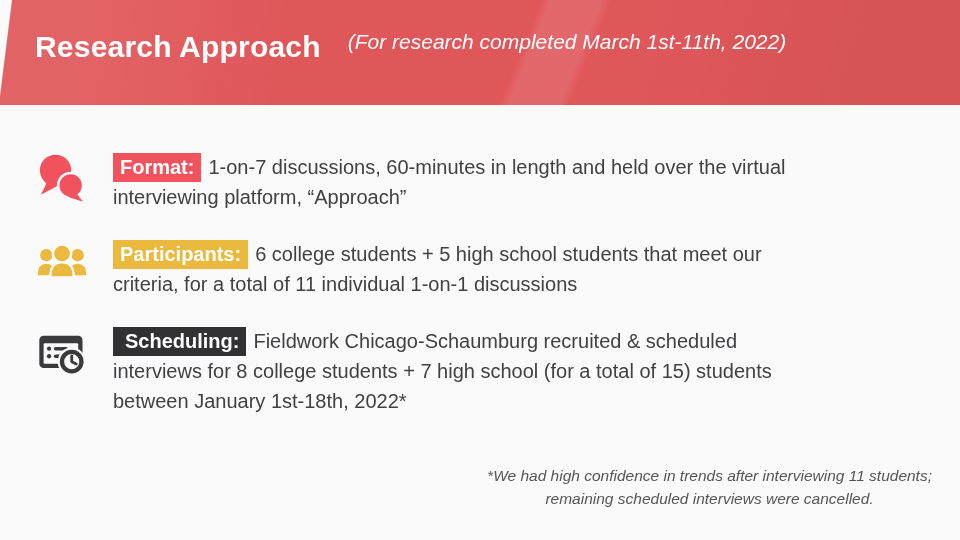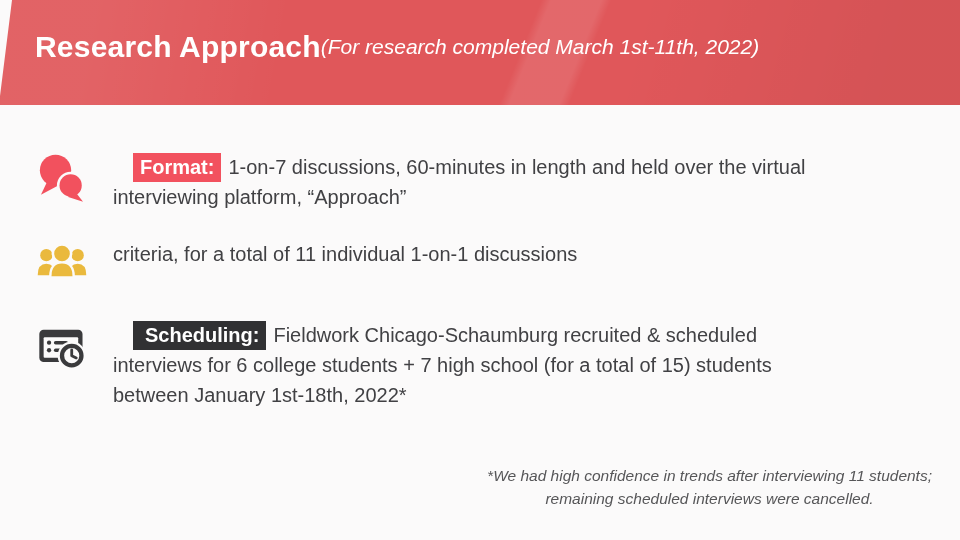--- a/index.html
+++ b/index.html
@@ -18,34 +18,34 @@
       linear-gradient(285deg, rgba(0,0,0,0.05) 8%, rgba(0,0,0,0) 35%),
       #e0575a;
   }
   .band-wedge{
     position:absolute; left:0; top:0; width:12px; height:96px;
     background:#fbfafa;
     clip-path:polygon(0 0, 12px 0, 0 96px);
   }
   .title-row{
     position:absolute; left:35px; top:30px; right:20px;
-    display:flex; align-items:center; gap:0; color:#ffffff; white-space:nowrap;
+    display:flex; align-items:flex-start; gap:27px; color:#ffffff; white-space:nowrap;
   }
   .title{ font-size:30px; font-weight:800; letter-spacing:.2px; }
   .subtitle{ font-size:21px; font-style:italic; font-weight:500; }
   
   .rows{ position:absolute; left:35px; top:152px; width:890px; }
   .row{ display:flex; align-items:flex-start; margin-bottom:27px; }
   .icon-box{ width:54px; height:54px; flex:none; margin-right:24px; }
   .icon-box svg{ width:54px; height:54px; display:block; }
   .bullet-text{ font-size:20px; line-height:30px; }
   .line{ white-space:nowrap; }
   .hl{
     display:inline-block; color:#ffffff; font-weight:700;
-    padding:1px 7px 2px 7px; margin-right:7px; line-height:26px;margin-left:20px;
+    padding:1px 7px 2px 7px; margin-right:7px; line-height:26px;
   }
   .hl-red{ background:#f2515e; }
   .hl-yellow{ background:#eab93d; }
   .hl-dark{ background:#313133;padding-left:12px; }
   
   .footnote{
     position:absolute; right:28px; top:464px; text-align:center;
     font-style:italic; font-size:15.5px; line-height:23px; color:#565658;
   }
 </style>
@@ -89,20 +89,23 @@
           <path d="M2.5 33.5 q0 -10.5 8 -10.5 q8 0 8 10.5 z" fill="#eab93d"></path>
           <circle cx="39.5" cy="15" r="5.7" fill="#eab93d"></circle>
           <path d="M31.5 33.5 q0 -10.5 8 -10.5 q8 0 8 10.5 z" fill="#eab93d"></path>
           <circle cx="25" cy="13.5" r="9.6" fill="#fbfafa"></circle>
           <path d="M13 35 q0 -14 12 -14 q12 0 12 14 z" fill="#fbfafa"></path>
           <circle cx="25" cy="13.5" r="7.2" fill="#eab93d"></circle>
           <path d="M15.3 34.5 q0 -11.8 9.7 -11.8 q9.7 0 9.7 11.8 z" fill="#eab93d"></path>
         </svg>
       </div>
       <div class="bullet-text">
+        <div class="line">
+          <span class="hl hl-yellow">Participants:</span><span>6 college students + 5 high school students that meet our</span>
+        </div>
         <div class="line">criteria, for a total of 11 individual 1-on-1 discussions</div>
       </div>
     </div>
 
     <div class="row">
       <div class="icon-box">
         <svg viewBox="0 0 50 50">
           <rect x="4" y="9" width="40" height="30" rx="4" fill="#3a3a3c"></rect>
           <rect x="8" y="16" width="32" height="19" rx="1" fill="#fbfafa"></rect>
           <circle cx="13" cy="21" r="2" fill="#3a3a3c"></circle>
@@ -111,21 +114,21 @@
           <rect x="17.5" y="26.4" width="9" height="3.2" rx="1.6" fill="#3a3a3c"></rect>
           <circle cx="34" cy="33" r="13" fill="#fbfafa"></circle>
           <circle cx="34" cy="33" r="9" fill="#fbfafa" stroke="#3a3a3c" stroke-width="4"></circle>
           <path d="M34 33 V27.7 M34 33 l4.2 2.1" stroke="#3a3a3c" stroke-width="2.6" stroke-linecap="round" fill="none"></path>
         </svg>
       </div>
       <div class="bullet-text">
         <div class="line">
           <span class="hl hl-dark">Scheduling:</span><span>Fieldwork Chicago-Schaumburg recruited &amp; scheduled</span>
         </div>
-        <div class="line">interviews for 6 college students + 7 high school (for a total of 15) students</div>
+        <div class="line">interviews for 8 college students + 7 high school (for a total of 15) students</div>
         <div class="line">between January 1st-18th, 2022*</div>
       </div>
     </div>
 
   </div>
 
   <div class="footnote">
     <div>*We had high confidence in trends after interviewing 11 students;</div>
     <div>remaining scheduled interviews were cancelled.</div>
   </div>

